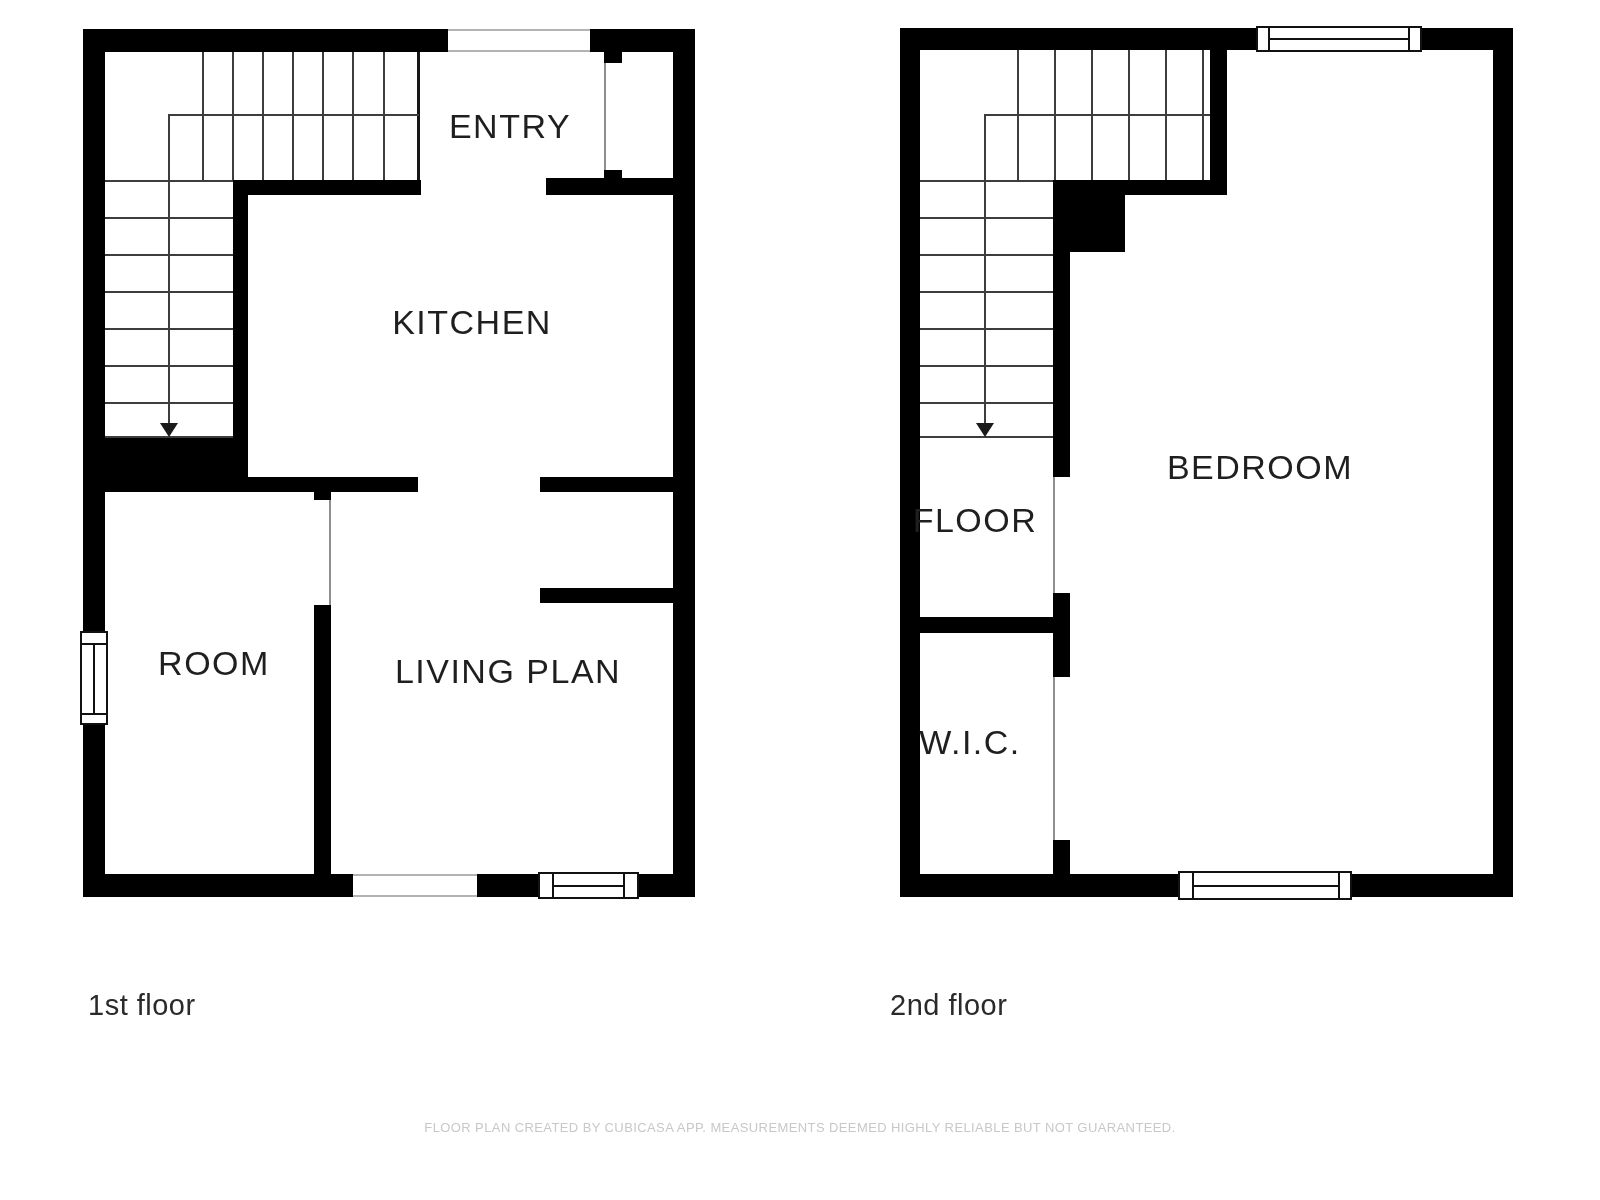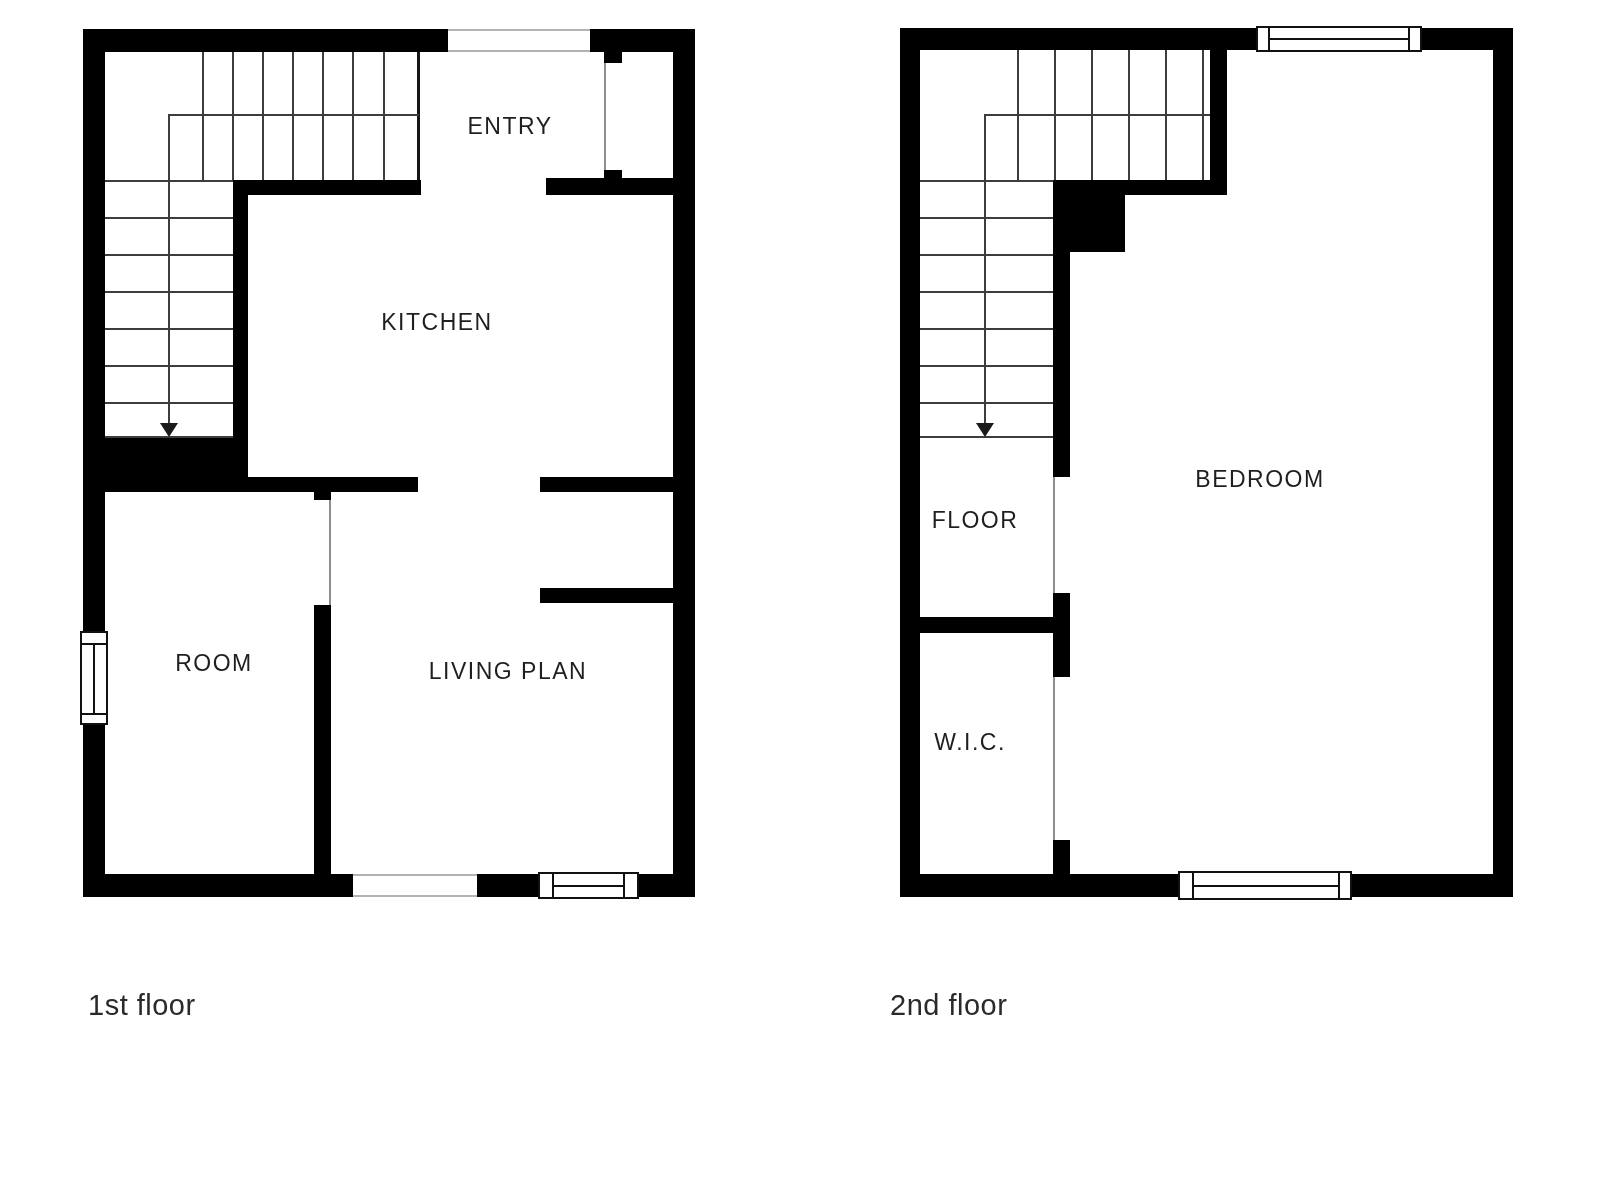--- a/index.html
+++ b/index.html
@@ -14,21 +14,21 @@
   
   .g{position:absolute;background:#b3b3b3;}
   
   .o{position:absolute;background:#8f8f8f;}
   
   .win{position:absolute;background:#ffffff;border:2px solid #111111;box-sizing:border-box;}
   .wl{position:absolute;background:#111111;}
   
   .arr{position:absolute;width:0;height:0;border-left:9px solid transparent;
        border-right:9px solid transparent;border-top:14px solid #1a1a1a;}
-  .room-label{position:absolute;transform:translate(-50%,-50%);font-size:23px;
+  .room-label{position:absolute;transform:translate(-50%,-50%);font-size:34px;
        letter-spacing:1.5px;color:#1f1f1f;white-space:nowrap;}
   .caption{position:absolute;font-size:29px;color:#2a2a2a;letter-spacing:0.5px;}
   .footer{position:absolute;left:0;top:1120px;width:100%;text-align:center;
        font-size:13px;color:#c8c8c8;letter-spacing:0.4px;}
 </style>
 </head>
 <body>
 
 <div class="canvas">
 
@@ -91,21 +91,21 @@
       <div class="wl" style="left:0;top:80px;width:24px;height:2px"></div>
       <div class="wl" style="left:11px;top:12px;width:2px;height:68px"></div>
     </div>
     <div class="win" style="left:538px;top:872px;width:101px;height:27px">
       <div class="wl" style="left:12px;top:0;width:2px;height:23px"></div>
       <div class="wl" style="left:83px;top:0;width:2px;height:23px"></div>
       <div class="wl" style="left:14px;top:11px;width:69px;height:2px"></div>
     </div>
 
     <div class="room-label" style="left:510px;top:126px">ENTRY</div>
-    <div class="room-label" style="left:437px;top:322px">KITCHEN</div>
+    <div class="room-label" style="left:472px;top:322px">KITCHEN</div>
     <div class="room-label" style="left:214px;top:663px">ROOM</div>
     <div class="room-label" style="left:508px;top:671px">LIVING PLAN</div>
   </div>
 
   <div>
 
     <div class="w" style="left:900px;top:28px;width:20px;height:869px"></div>
     <div class="w" style="left:900px;top:28px;width:358px;height:22px"></div>
     <div class="w" style="left:1420px;top:28px;width:93px;height:22px"></div>
     <div class="w" style="left:1493px;top:28px;width:20px;height:869px"></div>
@@ -147,22 +147,23 @@
       <div class="wl" style="left:10px;top:0;width:2px;height:22px"></div>
       <div class="wl" style="left:150px;top:0;width:2px;height:22px"></div>
       <div class="wl" style="left:12px;top:10px;width:138px;height:2px"></div>
     </div>
     <div class="win" style="left:1178px;top:871px;width:174px;height:29px">
       <div class="wl" style="left:12px;top:0;width:2px;height:25px"></div>
       <div class="wl" style="left:158px;top:0;width:2px;height:25px"></div>
       <div class="wl" style="left:14px;top:12px;width:144px;height:2px"></div>
     </div>
 
-    <div class="room-label" style="left:1260px;top:479px">BEDROOM</div>
+    <div class="room-label" style="left:1260px;top:467px">BEDROOM</div>
     <div class="room-label" style="left:975px;top:520px">FLOOR</div>
     <div class="room-label" style="left:970px;top:742px">W.I.C.</div>
   </div>
 
   <div class="caption" style="left:88px;top:989px">1st floor</div>
   <div class="caption" style="left:890px;top:989px">2nd floor</div>
 
+  <div class="footer">FLOOR PLAN CREATED BY CUBICASA APP. MEASUREMENTS DEEMED HIGHLY RELIABLE BUT NOT GUARANTEED.</div>
 
 </div>
 
 </body></html>

